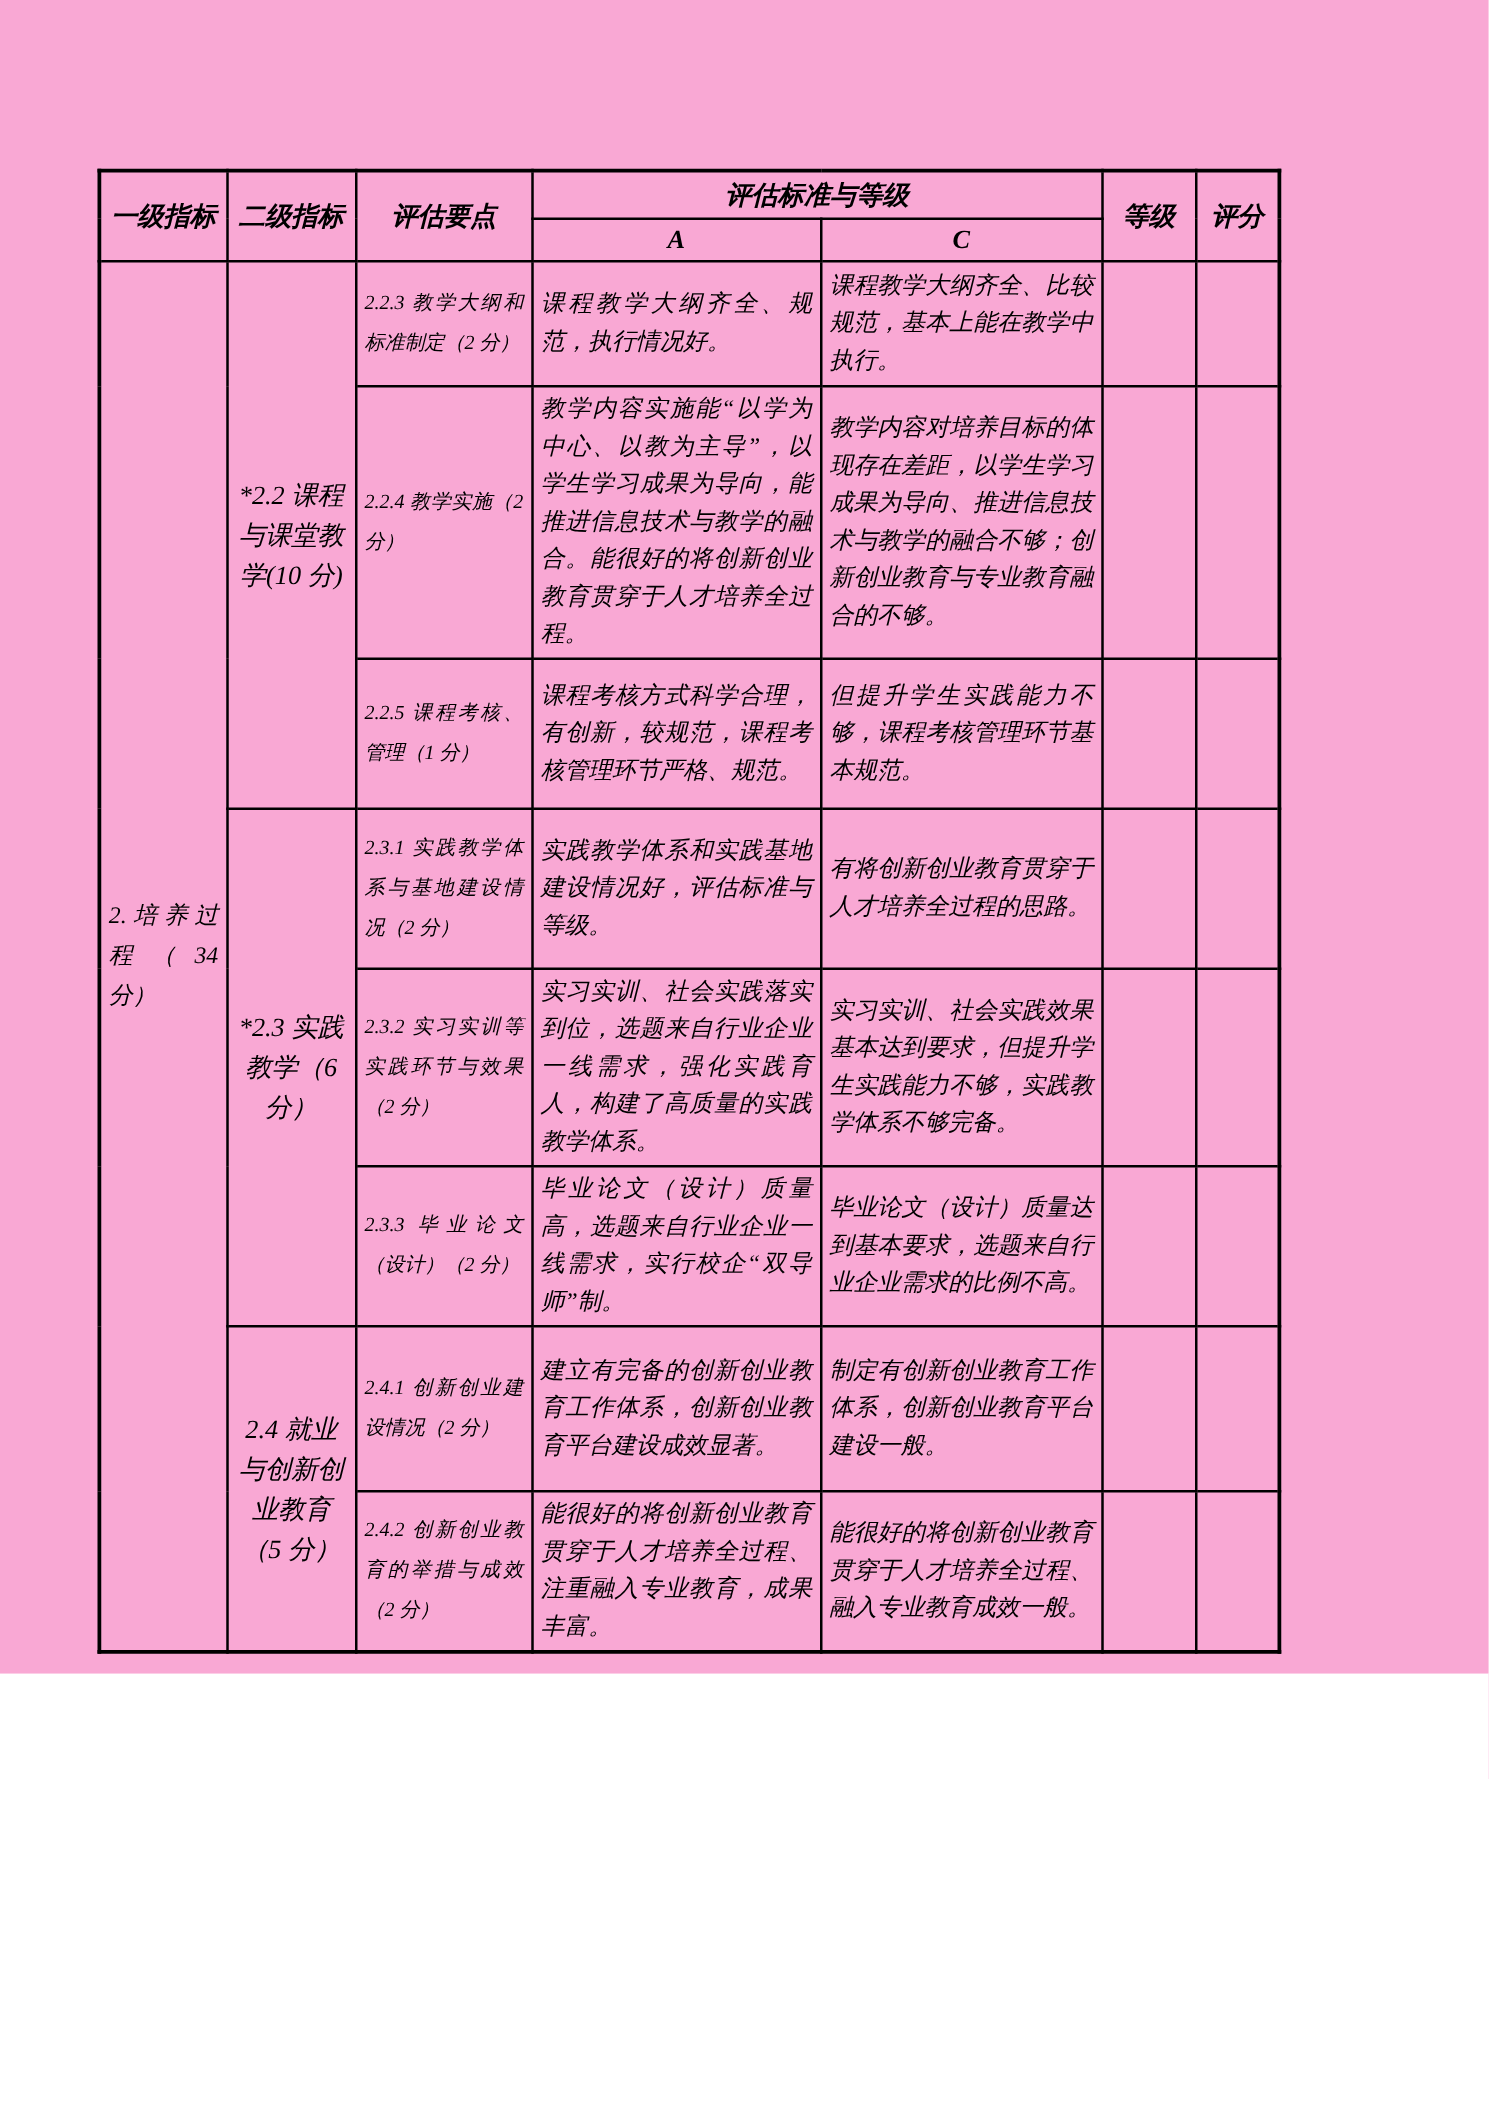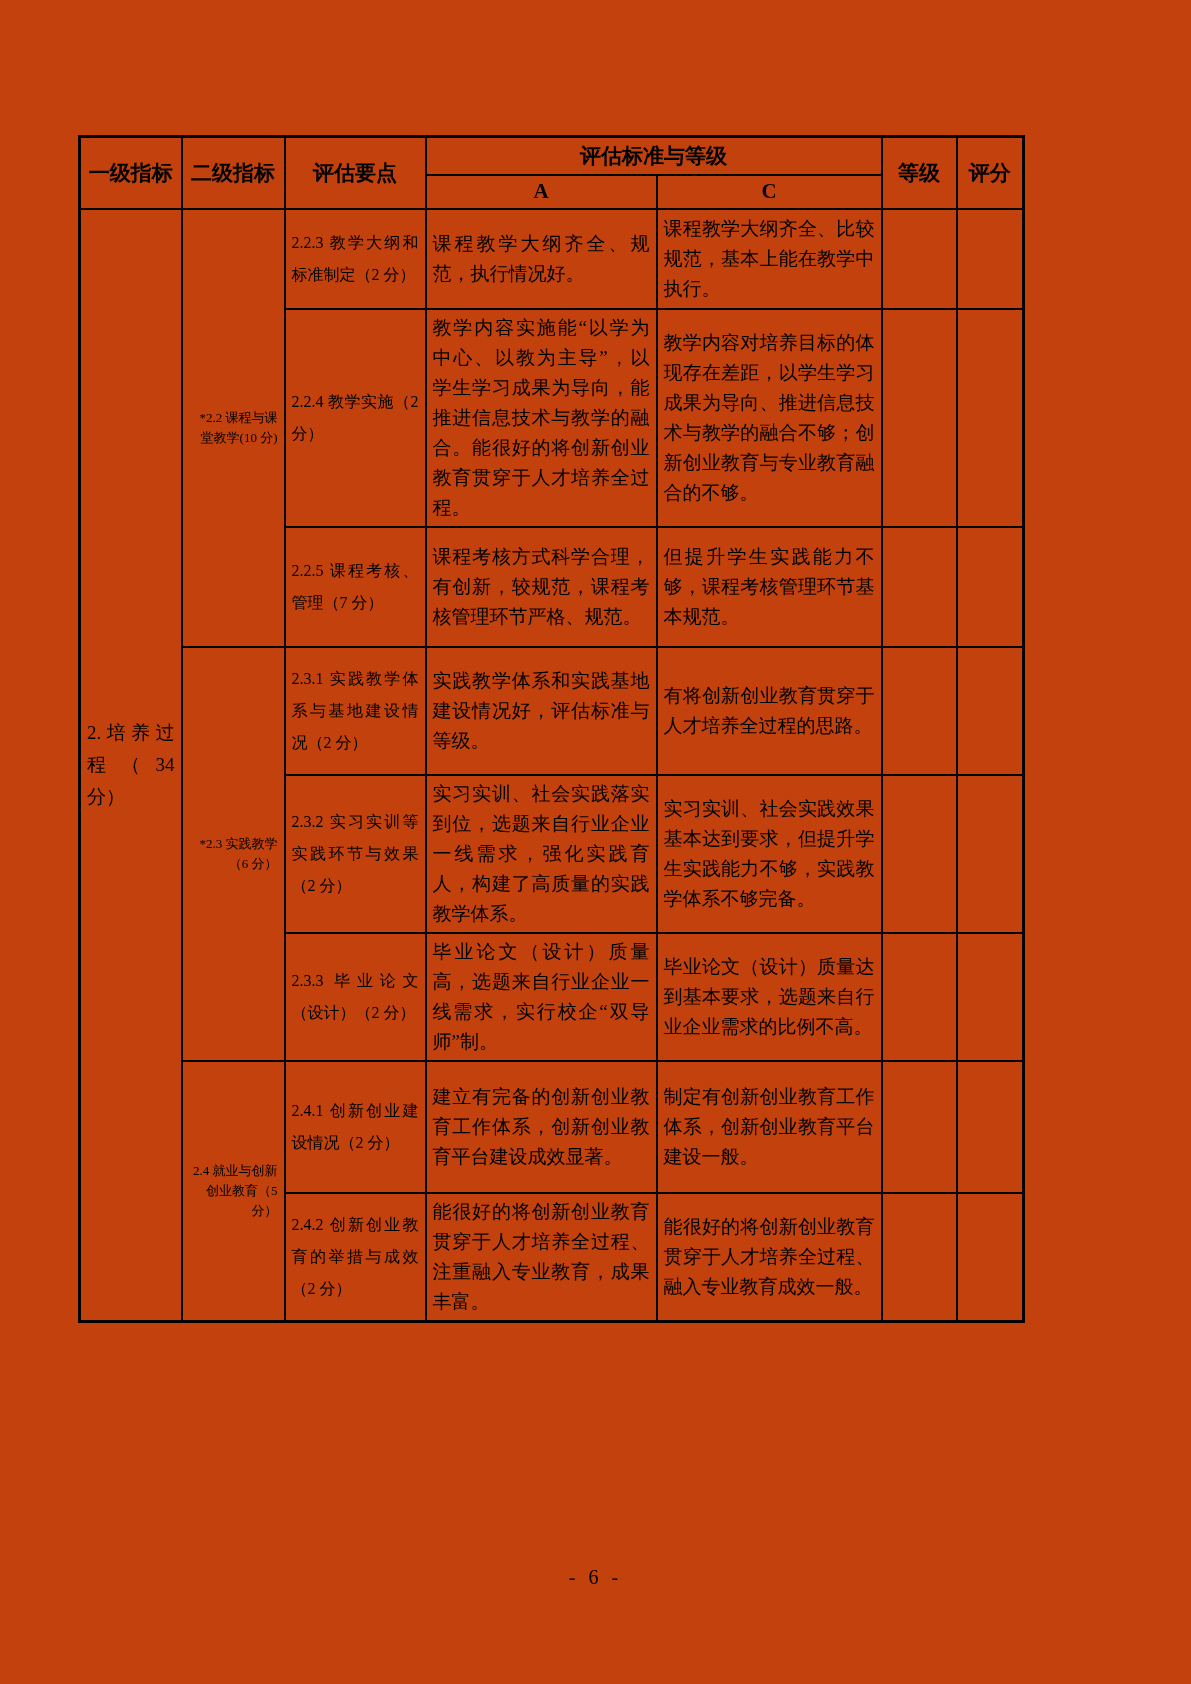--- a/index.html
+++ b/index.html
@@ -3,25 +3,26 @@
 <meta charset="utf-8">
 <style>
   html, body {
     margin: 0;
     padding: 0;
     background: #ffffff;
   }
   .page {
     position: relative;
     width: 1191px;
-    height: 1684px;
-    background: #c2410c;
+    height: 1339px;
+    background: #f9a8d4;
     font-family: "Liberation Serif", serif;
     color: #000000;
     overflow: hidden;
+    font-style: italic;
   }
   table.eval {
     position: absolute;
     left: 78px;
     top: 135px;
     width: 944px;
     border-collapse: collapse;
     table-layout: fixed;
     border: 3px solid #000000;
   }
@@ -44,23 +45,23 @@
   }
   .c-l1 {
     font-size: 19px;
     line-height: 32px;
     text-align: justify;
     text-justify: inter-character;
     padding: 3px 8px;
     margin-top: 26px;
   }
   .c-l2 {
-    font-size: 13px;
-    line-height: 20px;
-    text-align: right;
+    font-size: 21px;
+    line-height: 32px;
+    text-align: center;
     padding: 3px 8px;
   }
   .c-point {
     font-size: 16px;
     line-height: 32px;
     text-align: justify;
     text-justify: inter-character;
   }
   .c-std {
     font-size: 19px;
@@ -122,21 +123,21 @@
         <td class="c-score"></td>
       </tr>
       <tr style="height:216px">
         <td class="c-point">2.2.4 教学实施（2 分）</td>
         <td class="c-std">教学内容实施能“以学为中心、以教为主导”，以学生学习成果为导向，能推进信息技术与教学的融合。能很好的将创新创业教育贯穿于人才培养全过程。</td>
         <td class="c-std">教学内容对培养目标的体现存在差距，以学生学习成果为导向、推进信息技术与教学的融合不够；创新创业教育与专业教育融合的不够。</td>
         <td class="c-grade"></td>
         <td class="c-score"></td>
       </tr>
       <tr style="height:120px">
-        <td class="c-point">2.2.5 课程考核、管理（7 分）</td>
+        <td class="c-point">2.2.5 课程考核、管理（1 分）</td>
         <td class="c-std">课程考核方式科学合理，有创新，较规范，课程考核管理环节严格、规范。</td>
         <td class="c-std">但提升学生实践能力不够，课程考核管理环节基本规范。</td>
         <td class="c-grade"></td>
         <td class="c-score"></td>
       </tr>
       <tr style="height:128px">
         <td rowspan="3" class="c-l2">*2.3 实践教学（6 分）</td>
         <td class="c-point">2.3.1 实践教学体系与基地建设情况（2 分）</td>
         <td class="c-std">实践教学体系和实践基地建设情况好，评估标准与等级。</td>
         <td class="c-std">有将创新创业教育贯穿于人才培养全过程的思路。</td>

